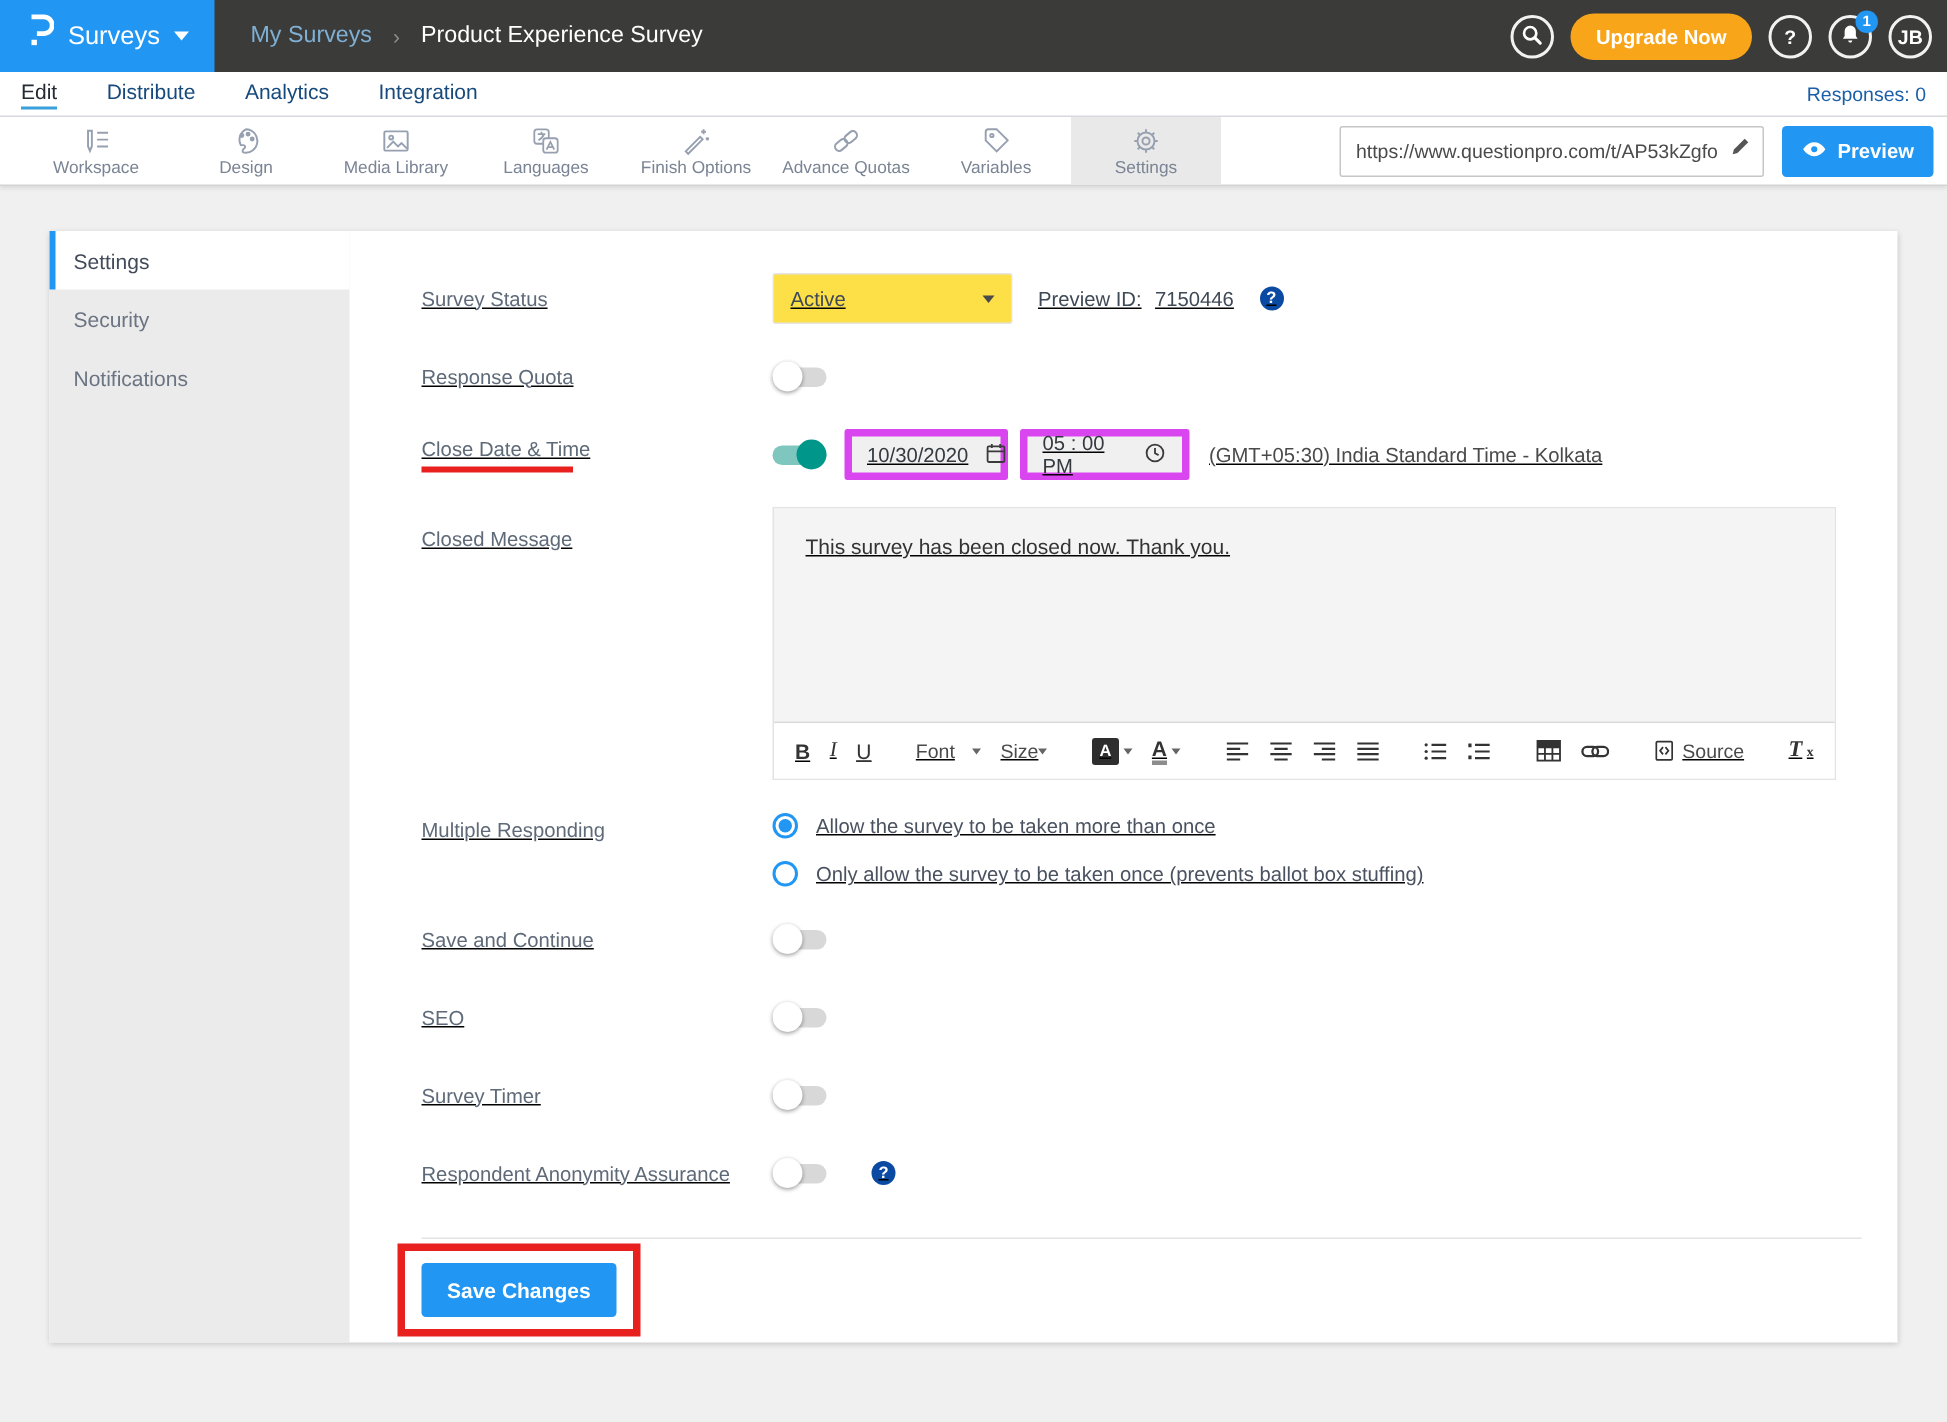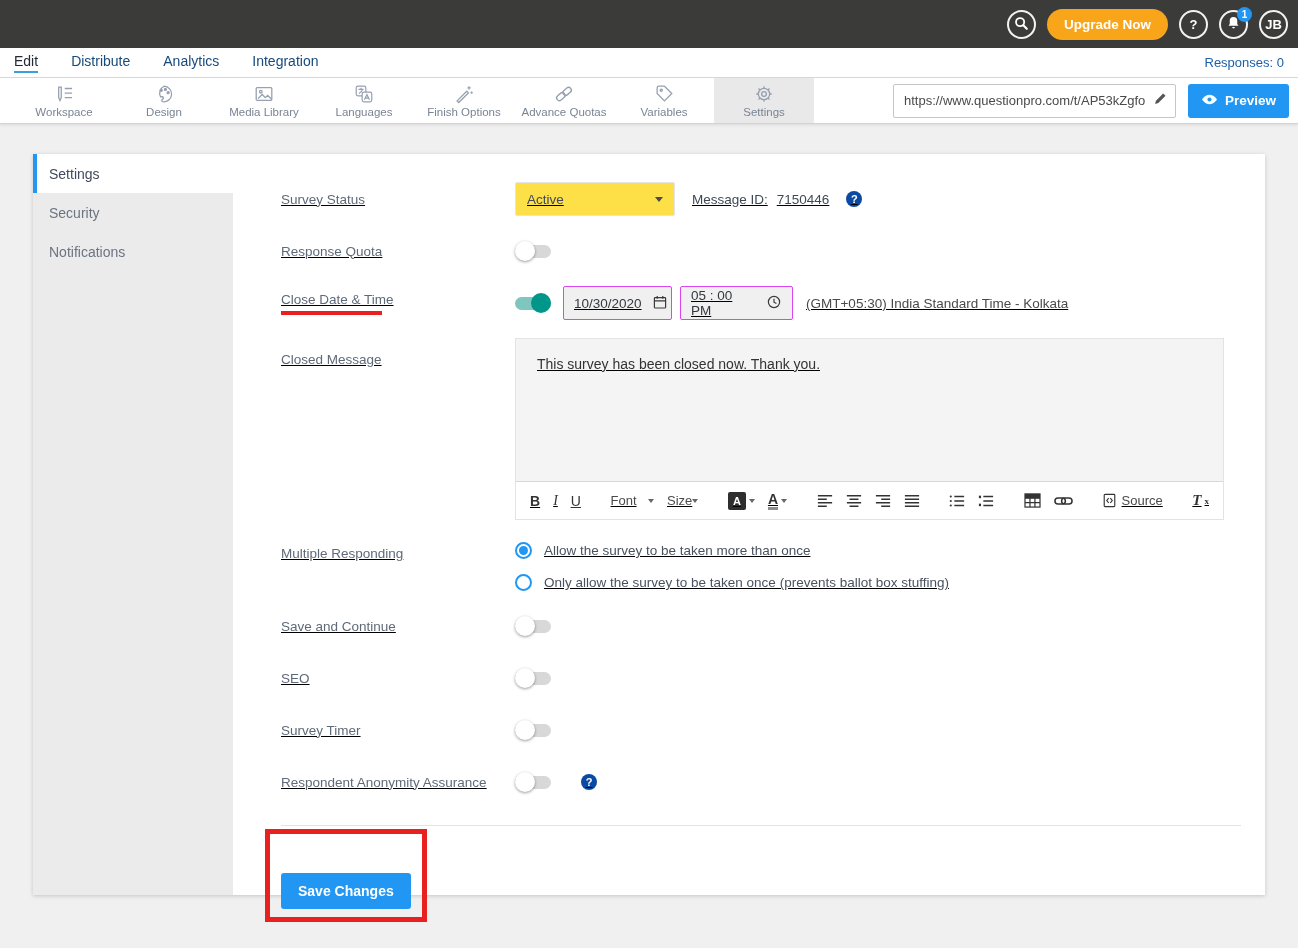--- a/index.html
+++ b/index.html
@@ -55,21 +55,21 @@
   .select .sel-caret { width:0; height:0; border-left:4.5px solid transparent; border-right:4.5px solid transparent; border-top:5.5px solid #4a4a4a; }
 
   .idline { display:flex; align-items:center; gap:9px; margin-left:17px; font-size:13.5px; color:#3f4956; }
   .help { width:16px; height:16px; border-radius:50%; background:#0b4aa2; color:#fff; font-size:11px; font-weight:bold; display:inline-flex; align-items:center; justify-content:center; cursor:pointer; flex-shrink:0; }
 
   .toggle { width:36px; height:13px; border-radius:7px; background:#d8d8d8; position:relative; display:inline-block; cursor:pointer; flex-shrink:0; }
   .toggle .knob { width:20px; height:20px; border-radius:50%; background:#fff; position:absolute; left:0; top:-3.5px; box-shadow:0 1px 3px rgba(0,0,0,.4); }
   .toggle.on { background:#7fc6bf; }
   .toggle.on .knob { left:auto; right:0; background:#00968a; box-shadow:none; }
 
-  .chipbox { height:34px; background:#f0f0f0; border:1px solid #d946ef; border-radius:2px; display:flex; align-items:center; gap:10px; padding:0 10px; font-size:13.5px; color:#33393f; cursor:pointer; }
+  .chipbox { height:34px; background:#f0f0f0; border:5px solid #d946ef; border-radius:2px; display:flex; align-items:center; gap:10px; padding:0 10px; font-size:13.5px; color:#33393f; cursor:pointer; }
   .red-underline { display:block; width:101px; height:4px; background:#e8201e; margin-top:4px; }
   .tz { font-size:13.5px; color:#4a4a4a; margin-left:13px; }
 
   .editor { width:709px; border:1px solid #e3e3e3; }
   .editor-body { height:142px; background:#f4f4f4; padding:17px 21px; font-size:14px; color:#333; }
   .editor-bar { height:38px; background:#fff; border-top:1px solid #d8d8d8; display:flex; align-items:center; padding:0 14px; gap:13px; }
   .ed-btn { display:flex; align-items:center; gap:3px; color:#333; cursor:pointer; font-size:14px; }
   .ed-b { font-weight:bold; }
   .ed-i { font-style:italic; font-family:"Liberation Serif", serif; }
   .ed-u { text-decoration:underline; }
@@ -83,29 +83,44 @@
   .tx { font-family:"Liberation Serif", serif; font-style:italic; font-weight:bold; font-size:15px; }
   .tx sub { font-size:9px; font-style:normal; }
 
   .radio-row { display:flex; align-items:center; gap:12px; margin-bottom:15px; }
   .radio { width:17px; height:17px; border:2px solid #2196f3; border-radius:50%; position:relative; flex-shrink:0; cursor:pointer; background:#fff; }
   .radio.checked::after { content:""; position:absolute; inset:2px; border-radius:50%; background:#2196f3; }
   .radio-label { font-size:13.5px; color:#4a5260; }
 
   .divider { border:none; border-top:1px solid #e3e3e3; margin:26px 0 0; }
   .annotation-box { display:inline-block; border:5px solid #e8201e; padding:8px 11px; margin-left:-16px; margin-top:3px; }
-  .save-btn { background:#2196f3; color:#fff; border:none; border-radius:3px; font-size:14px; font-weight:bold; padding:0 17px; height:36px; cursor:pointer; font-family:"Liberation Sans", sans-serif;margin-top:31px; }
+  .save-btn { background:#2196f3; color:#fff; border:none; border-radius:3px; font-size:14px; font-weight:bold; padding:0 17px; height:36px; cursor:pointer; font-family:"Liberation Sans", sans-serif; }
 
   .ml8 { margin-left:8px; } .ml12 { margin-left:12px; } .mt4 { margin-top:4px; }
   .col { display:flex; flex-direction:column; }
 </style>
 </head>
 <body>
 
 <div class="topbar">
+  <div class="brand">
+    <span>
+      <svg width="19" height="25" viewBox="0 0 19 25">
+          <path d="M4 2.2h8.2a5.6 5.6 0 0 1 0 11.2H7.6" fill="none" stroke="#fff" stroke-width="3.2"></path>
+          <rect x="4" y="17.5" width="3.6" height="3.6" fill="#fff"></rect>
+        </svg>
+    </span>
+    <span class="brand-label">Surveys</span>
+    <span class="caret-down"></span>
+  </div>
+  <div class="breadcrumb">
+    <span class="bc-parent">My Surveys</span>
+    <span class="bc-sep">›</span>
+    <span class="bc-current">Product Experience Survey</span>
+  </div>
   <div class="topbar-right">
     <span class="circle-btn">
       <span>
         <svg width="16" height="16" viewBox="0 0 18 18">
             <circle cx="8" cy="8" r="4.6" fill="none" stroke="#fff" stroke-width="2"></circle>
             <line x1="11.6" y1="11.6" x2="15.5" y2="15.5" stroke="#fff" stroke-width="2.4" stroke-linecap="round"></line>
           </svg>
       </span>
     </span>
     <button class="upgrade-btn">Upgrade Now</button>
@@ -258,21 +273,21 @@
 
     
     <div class="row">
       <span class="lbl">Survey Status</span>
       <div class="ctrl">
         <div class="select">
           <span>Active</span>
           <span class="sel-caret"></span>
         </div>
         <div class="idline">
-          <span>Message ID:</span>
+          <span>Preview ID:</span>
           <span>7150446</span>
           <span class="help ml8">?</span>
         </div>
       </div>
     </div>
 
     
     <div class="row">
       <span class="lbl">Response Quota</span>
       <div class="ctrl">

